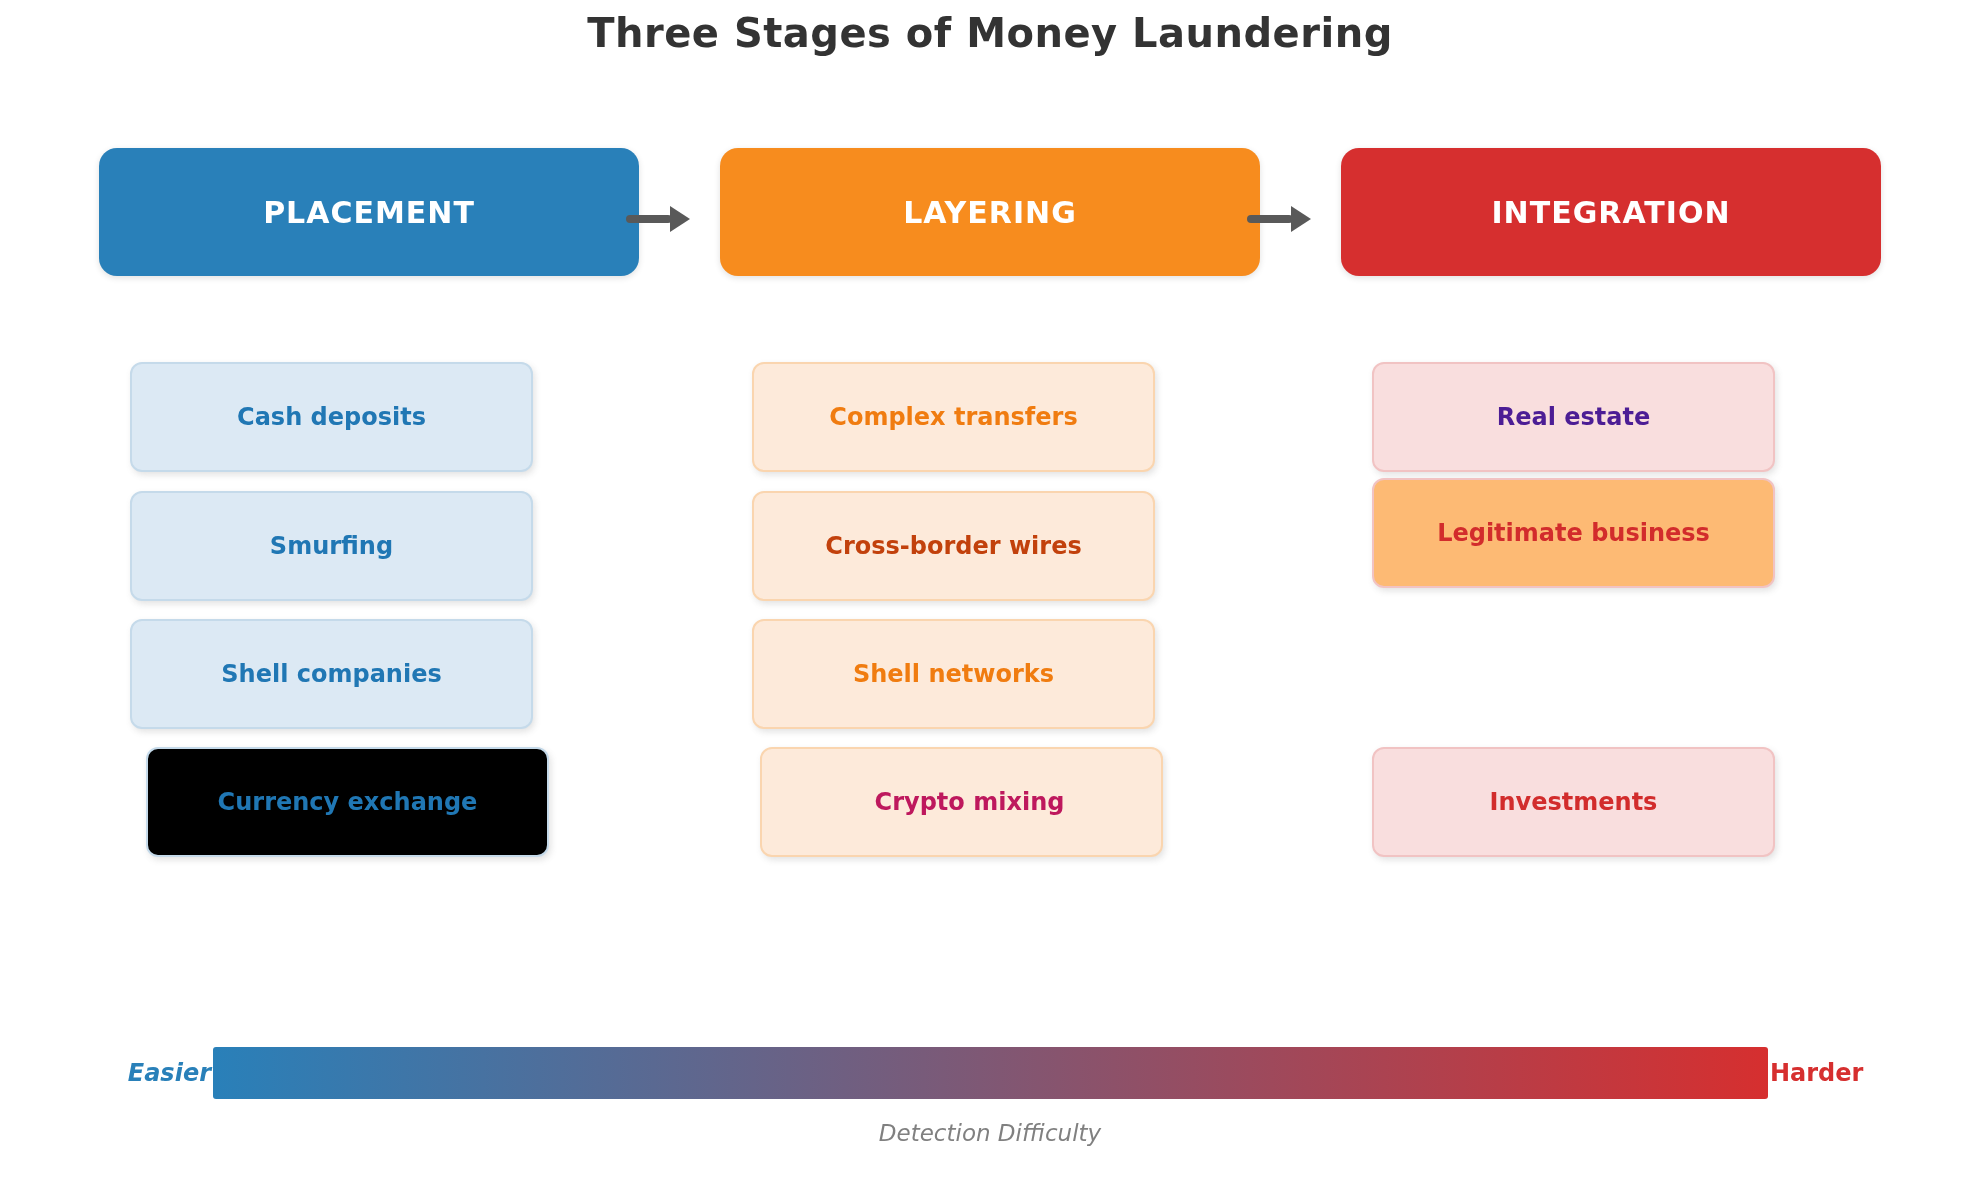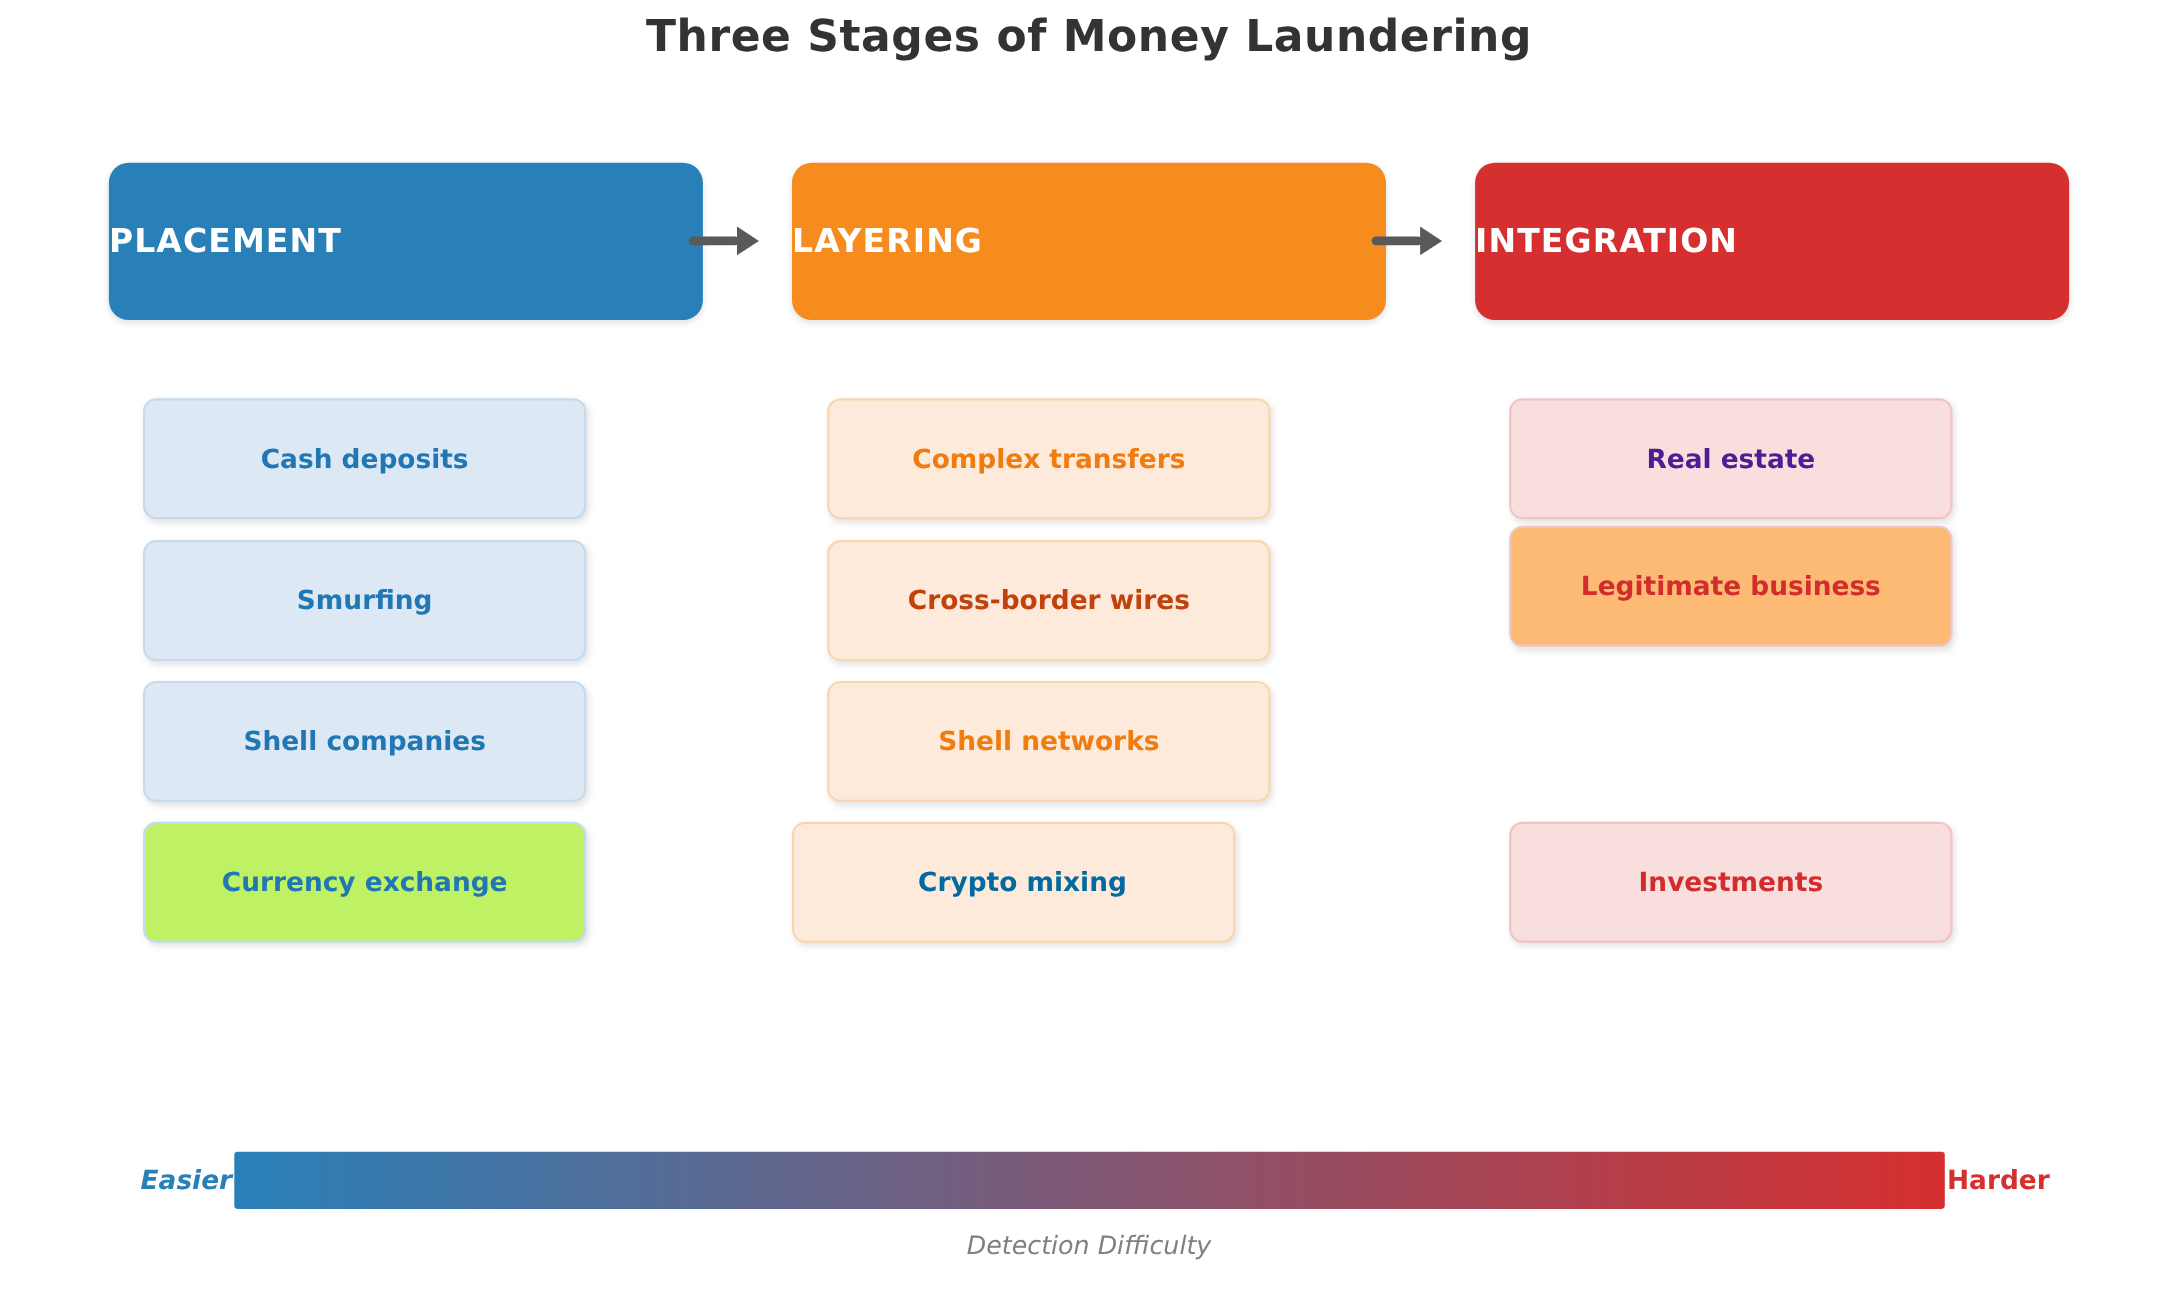--- a/index.html
+++ b/index.html
@@ -23,25 +23,25 @@
     text-align: center;
     font-size: 40px;
     font-weight: bold;
     color: #333333;
     letter-spacing: 0.5px;
   }
   .stage-header {
     position: absolute;
     top: 148px;
     width: 540px;
-    height: 143px;
+    height: 128px;
     border-radius: 18px;
     display: flex;
     align-items: center;
-    justify-content: flex-start;
+    justify-content: center;
     box-shadow: 0 2px 6px rgba(0,0,0,0.12);
   }
   .stage-header span {
     color: #ffffff;
     font-size: 30px;
     font-weight: bold;
     letter-spacing: 1px;
   }
   .flow-arrow {
     position: absolute;
@@ -140,26 +140,26 @@
   </div>
 
   <div class="flow-arrow" style="left: 1247px; --arrow: #595959;">
     <span class="shaft"></span>
     <span class="head"></span>
   </div>
 
   <div class="item" style="left: 130px; top: 362px; background: rgb(220, 233, 244); border-color: rgb(197, 218, 234); color: rgb(32, 119, 180);">Cash deposits</div>
   <div class="item" style="left: 130px; top: 491px; background: rgb(220, 233, 244); border-color: rgb(197, 218, 234); color: rgb(32, 119, 180);">Smurfing</div>
   <div class="item" style="left: 130px; top: 619px; background: rgb(220, 233, 244); border-color: rgb(197, 218, 234); color: rgb(32, 119, 180);">Shell companies</div>
-  <div class="item" style="left: 130px; top: 747px; background: #bef264; border-color: rgb(197, 218, 234); color: rgb(32, 119, 180);">Currency exchange</div>
+  <div class="item" style="left: 146px; top: 747px; background: #000000; border-color: rgb(197, 218, 234); color: rgb(32, 119, 180);">Currency exchange</div>
 
   <div class="item" style="left: 752px; top: 362px; background: rgb(253, 234, 218); border-color: rgb(250, 213, 175); color: rgb(240, 124, 16);">Complex transfers</div>
   <div class="item" style="left: 752px; top: 491px; background: rgb(253, 234, 218); border-color: rgb(250, 213, 175); color: #c2410c;">Cross-border wires</div>
   <div class="item" style="left: 752px; top: 619px; background: rgb(253, 234, 218); border-color: rgb(250, 213, 175); color: rgb(240, 124, 16);">Shell networks</div>
-  <div class="item" style="left: 720px; top: 747px; background: rgb(253, 234, 218); border-color: rgb(250, 213, 175); color: #0369a1; padding-left: 16px;">Crypto mixing</div>
+  <div class="item" style="left: 760px; top: 747px; background: rgb(253, 234, 218); border-color: rgb(250, 213, 175); color: #be185d; padding-left: 16px;">Crypto mixing</div>
 
   <div class="item" style="left: 1372px; top: 362px; background: rgb(249, 222, 222); border-color: rgb(241, 195, 195); color: #4c1d95;">Real estate</div>
   <div class="item" style="left: 1372px; top: 478px; background: #fdba74; border-color: rgb(241, 195, 195); color: rgb(210, 44, 44);">Legitimate business</div>
   <div class="item" style="left: 1372px; top: 747px; background: rgb(249, 222, 222); border-color: rgb(241, 195, 195); color: rgb(210, 44, 44);">Investments</div>
 
   <div class="scale-label easier" style="color: rgb(41, 128, 185); font-style: italic;">Easier</div>
 
   <div class="scale-bar" style="--g1: #2980B9; --g2: #D62F2F;"></div>
 
   <div class="scale-label harder" style="color: rgb(214, 47, 47);">Harder</div>

